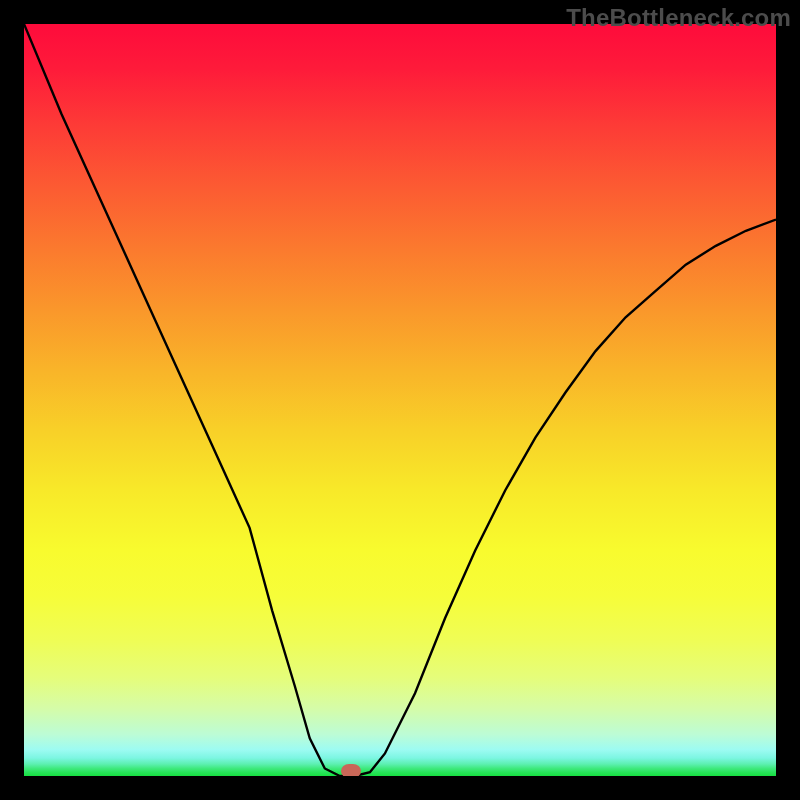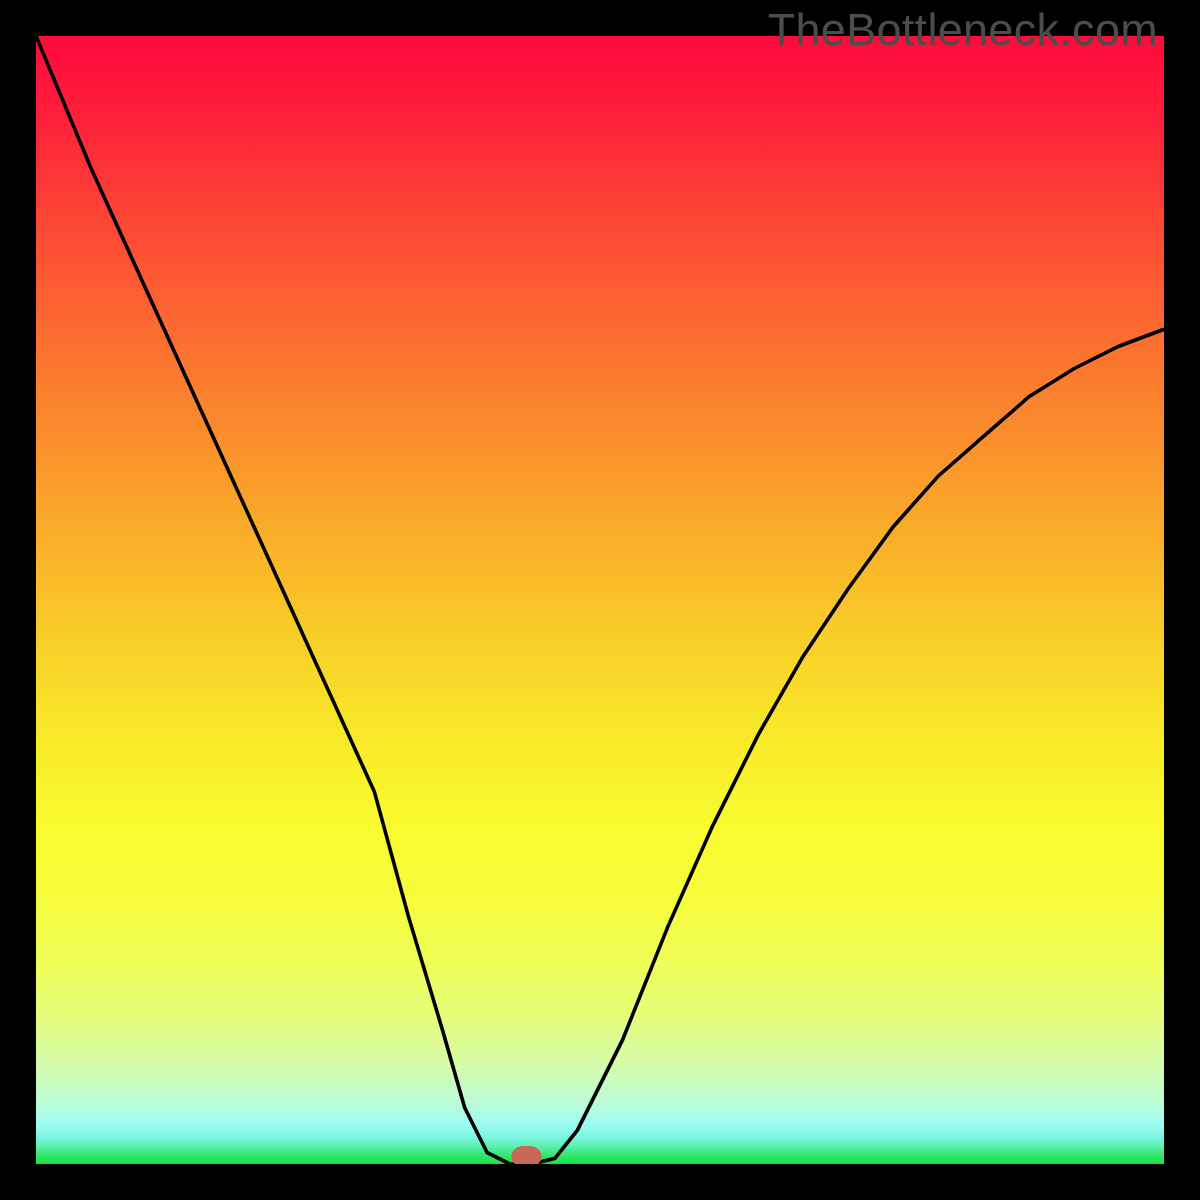--- a/index.html
+++ b/index.html
@@ -15,24 +15,24 @@
     position: absolute;
     top: 0;
     left: 0;
     width: 800px;
     height: 800px;
     background: #000;
   }
   .watermark {
     position: absolute;
     top: 4px;
-    right: 28px;
+    right: 9px;
     color: #4c4c4c;
-    font-size: 30px;
-    font-weight: 400;
+    font-size: 24px;
+    font-weight: 700;
     letter-spacing: 0.2px;
     z-index: 50;
   }
   .plot {
     position: absolute;
     left: 24px;
     top: 24px;
     width: 752px;
     height: 752px;
     overflow: hidden;

